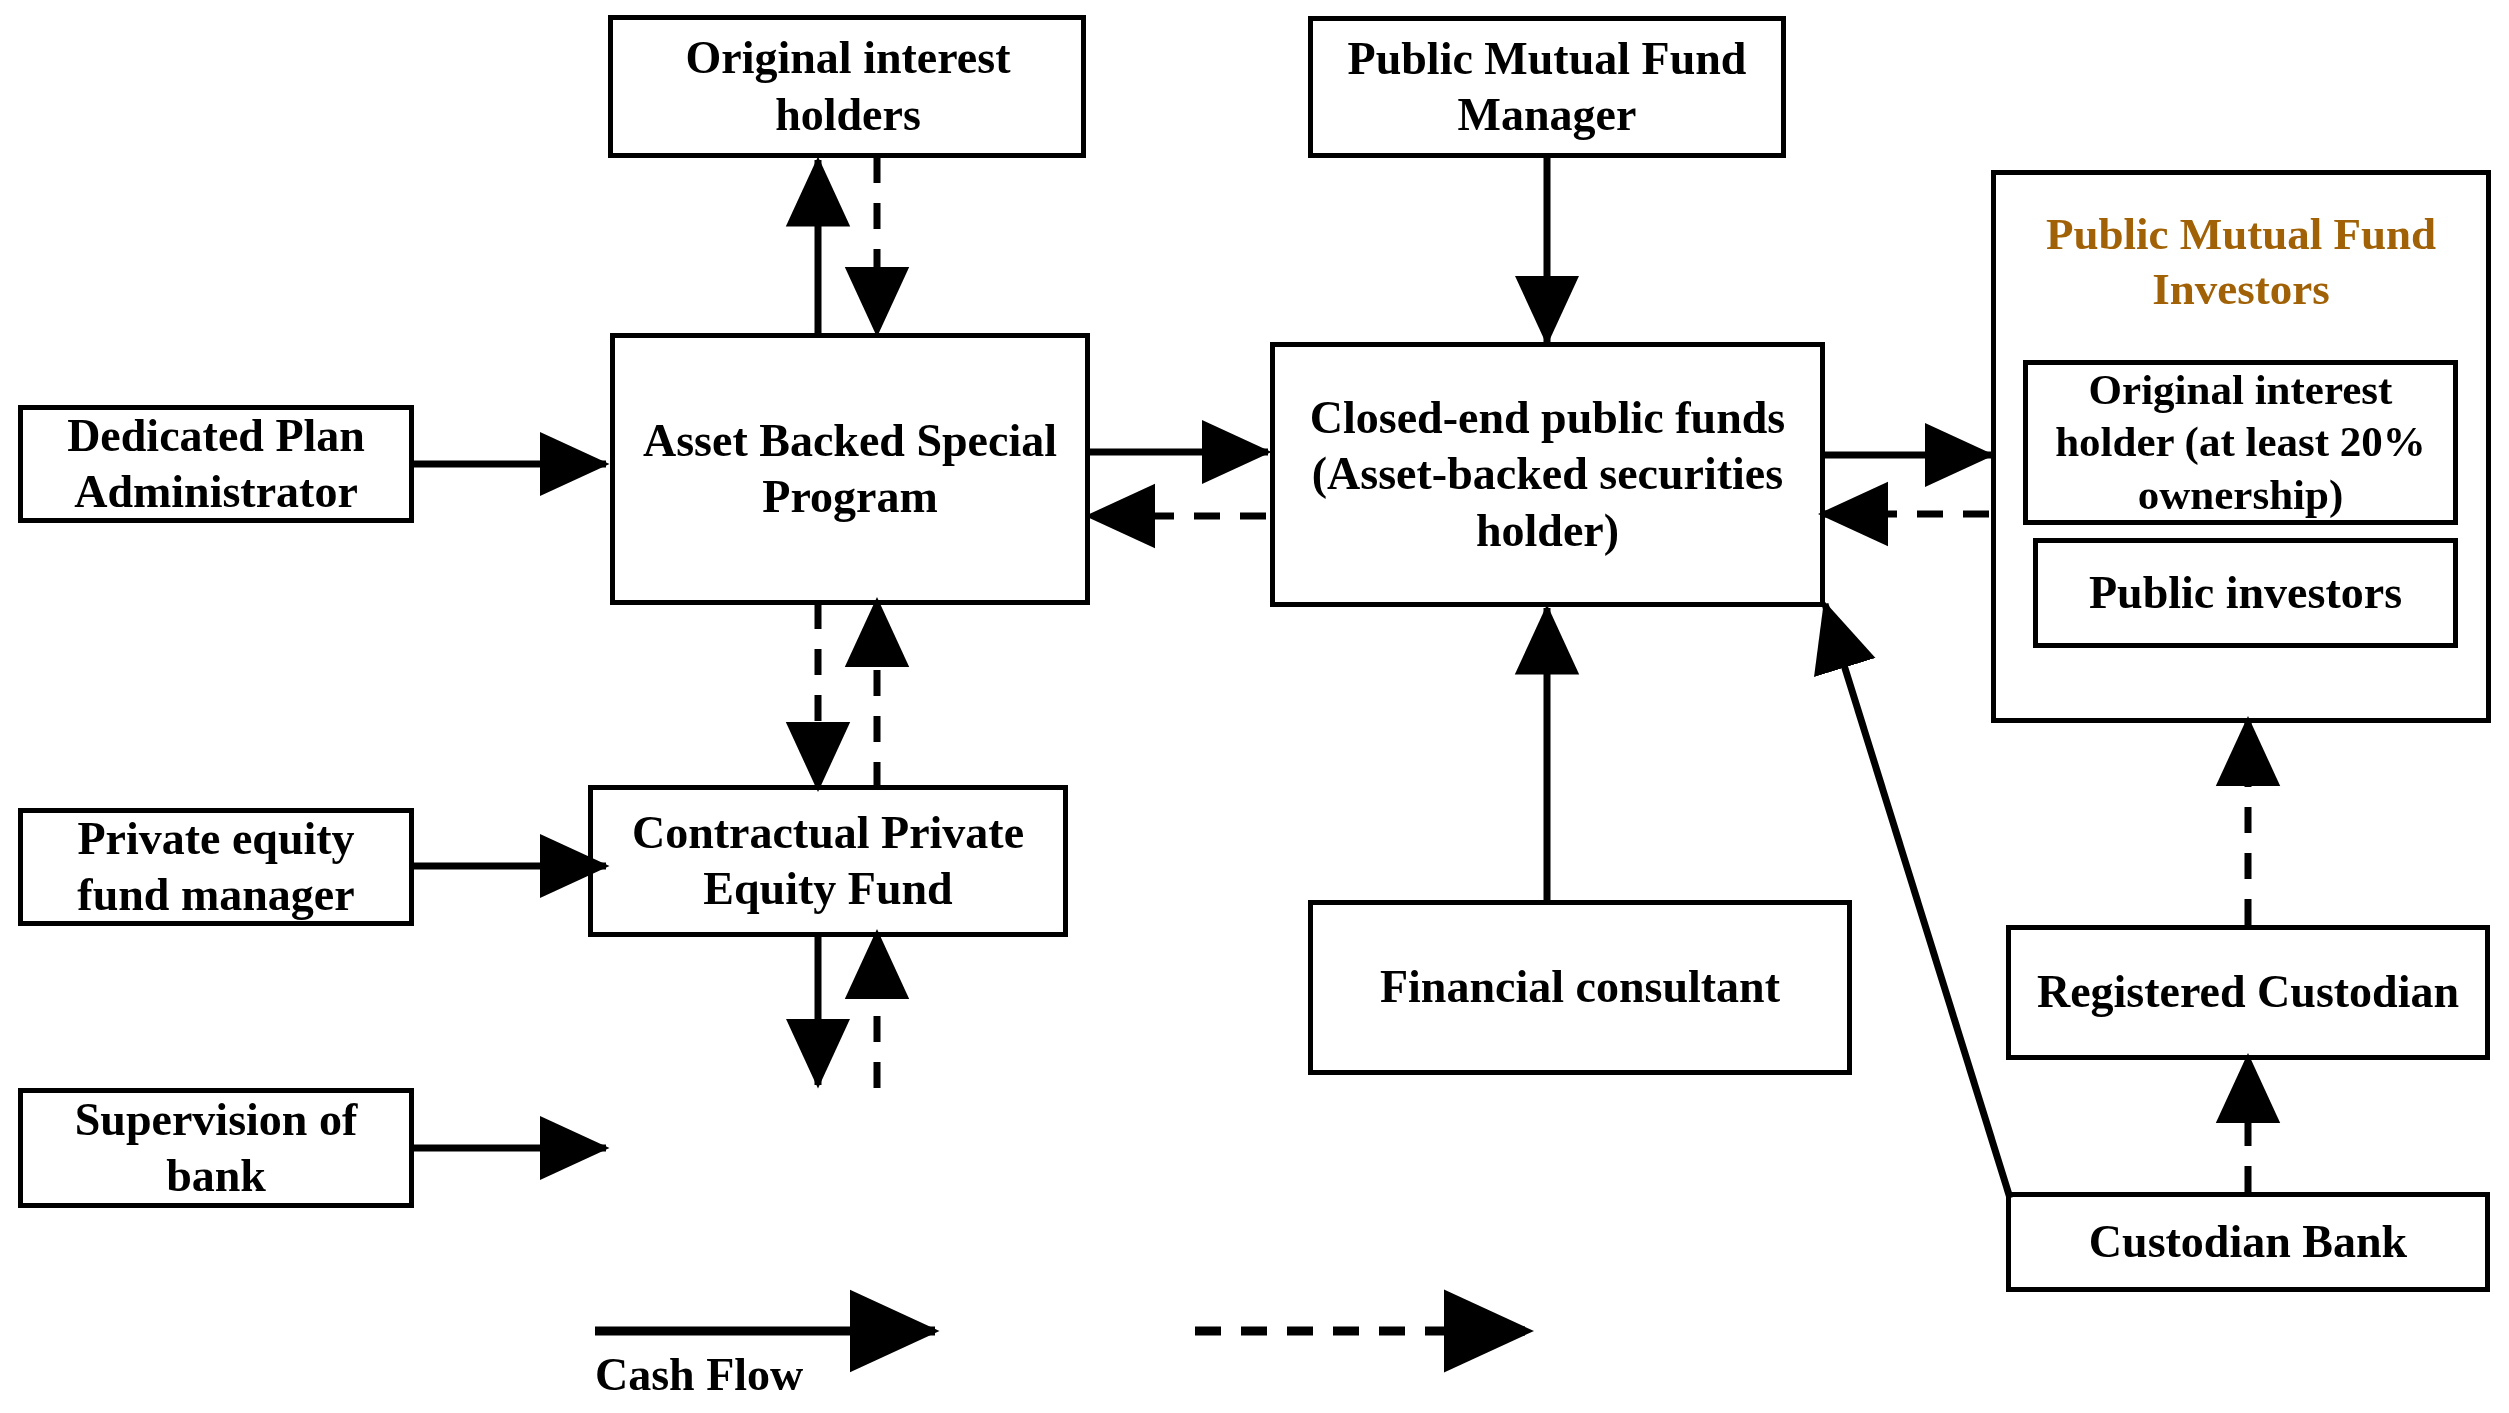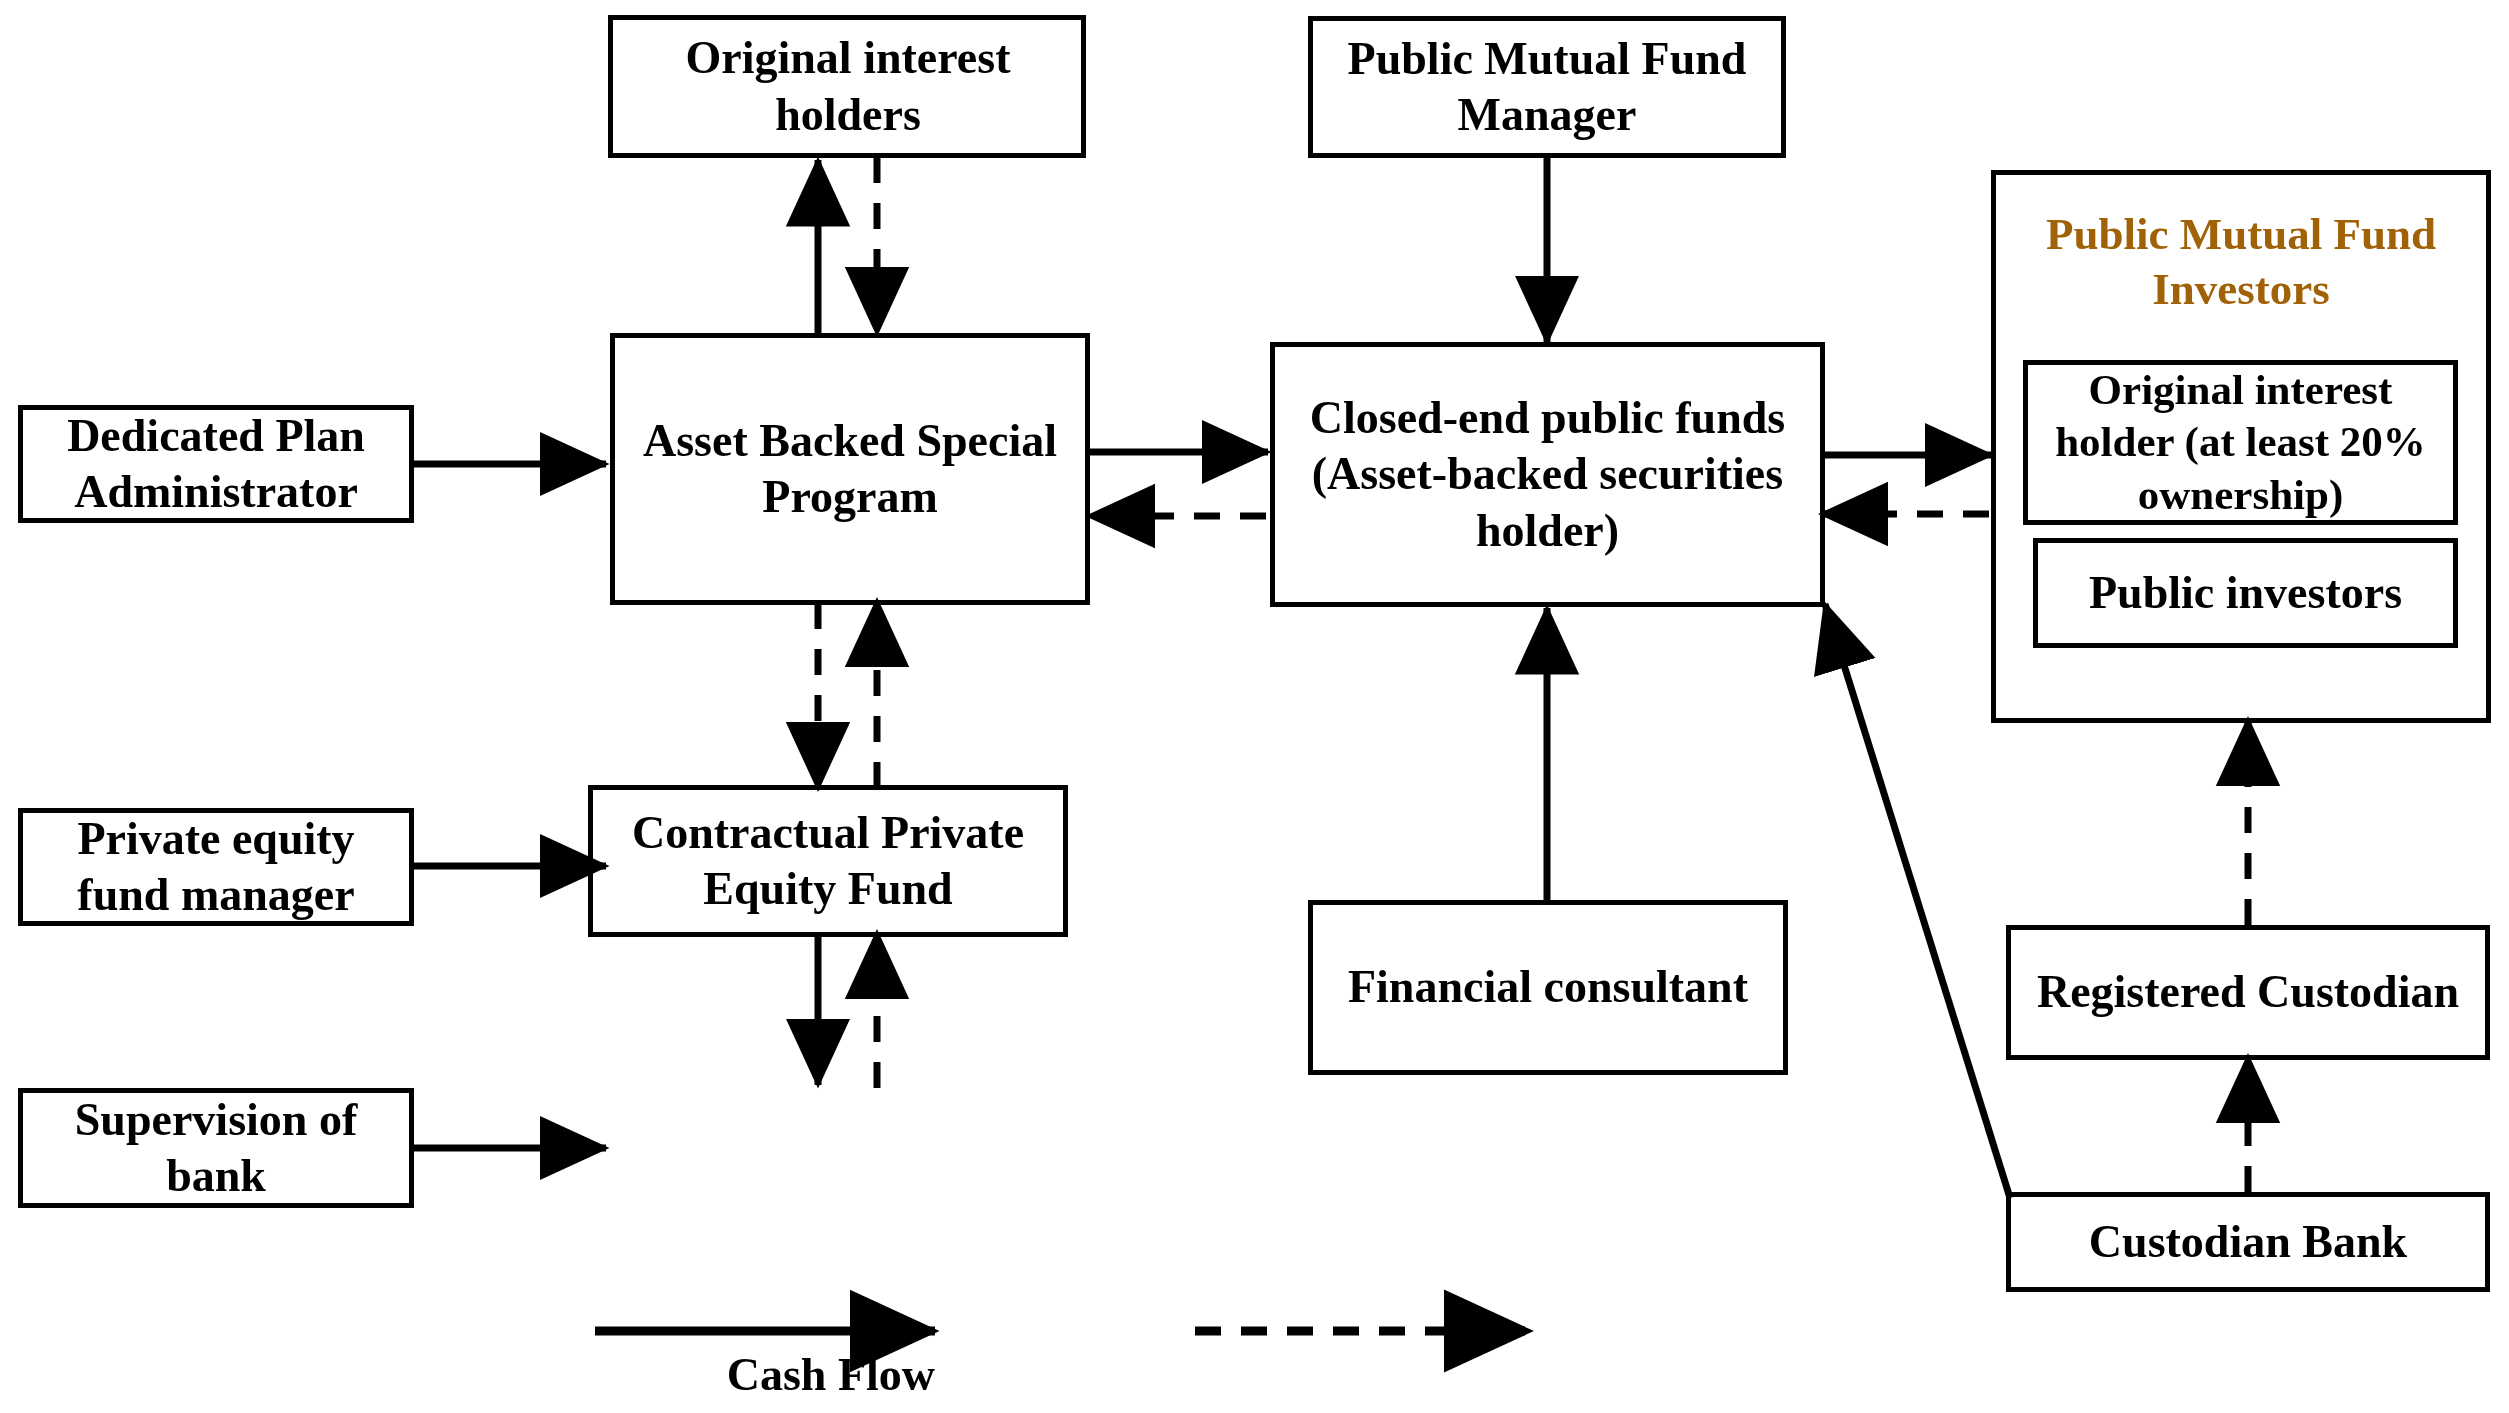--- a/index.html
+++ b/index.html
@@ -186,21 +186,21 @@
 
 
   <div class="node f46" style="left:1308px; top:16px; width:478px; height:142px;">
     <span class="txt">Public Mutual Fund Manager</span>
   </div>
 
   <div class="node f46" style="left:1270px; top:342px; width:555px; height:265px;">
     <span class="txt">Closed-end public funds (Asset-backed securities holder)</span>
   </div>
 
-  <div class="node f46" style="left:1308px; top:900px; width:480px; height:175px;">
+  <div class="node f46" style="left:1308px; top:900px; width:544px; height:175px;">
     <span class="txt">Financial consultant</span>
   </div>
 
   <div class="group-node" style="left:1991px; top:170px; width:500px; height:553px;">
     <div class="group-title" style="top:32px;">
       <span>Public Mutual Fund Investors</span>
     </div>
     <div class="node f43" style="left:27px; top:185px; width:435px; height:165px; border-width:5px;">
       <span class="txt">Original interest holder (at least 20% ownership)</span>
     </div>
@@ -210,17 +210,17 @@
   </div>
 
   <div class="node f46" style="left:2006px; top:925px; width:484px; height:135px;">
     <span class="txt">Registered Custodian</span>
   </div>
 
   <div class="node f46" style="left:2006px; top:1192px; width:484px; height:100px;">
     <span class="txt">Custodian Bank</span>
   </div>
 
-  <div class="legend-label" style="left:595px; top:1348px; width:340px; text-align:right;">
+  <div class="legend-label" style="left:595px; top:1348px; width:340px; text-align:left;">
     <span>Cash Flow</span>
   </div>
 
 </div>
 
 </body></html>

